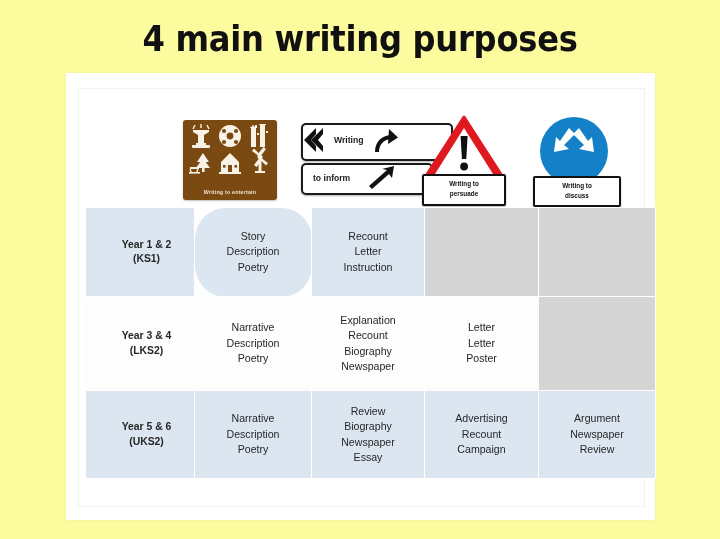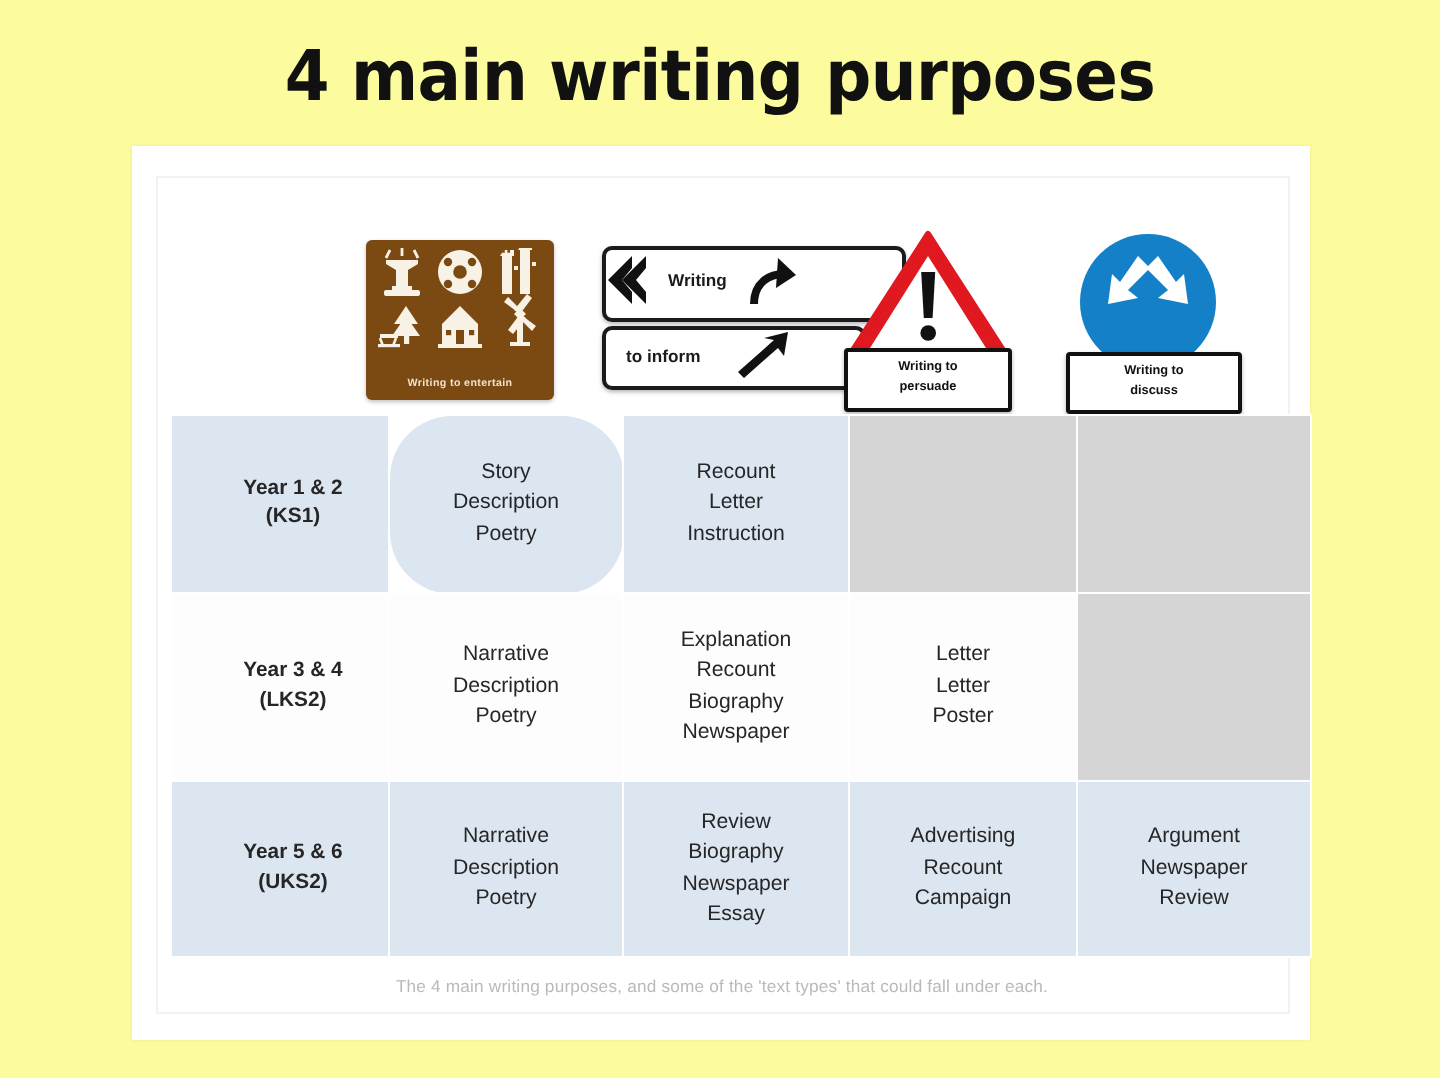--- a/index.html
+++ b/index.html
@@ -312,14 +312,13 @@
       </td>
       <td class="blue">
         <span>Argument</span><br>
         <span>Newspaper</span><br>
         <span>Review</span>
       </td>
     </tr>
   </tbody>
     </table>
 
-  <div id="caption">The 4 main writing purposes, and some of the 'text types' that could fall under each.</div>
 </div>
 
 </body></html>

